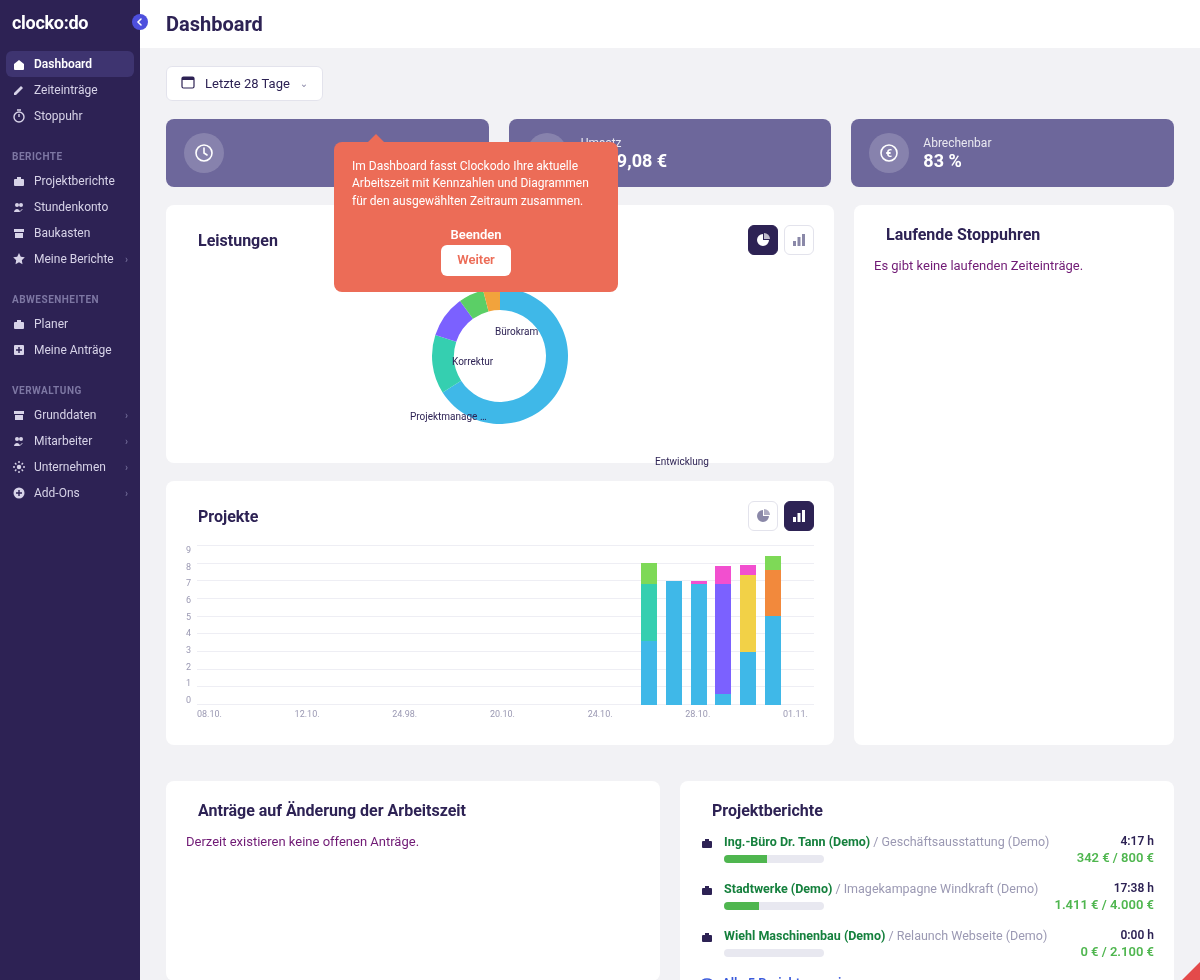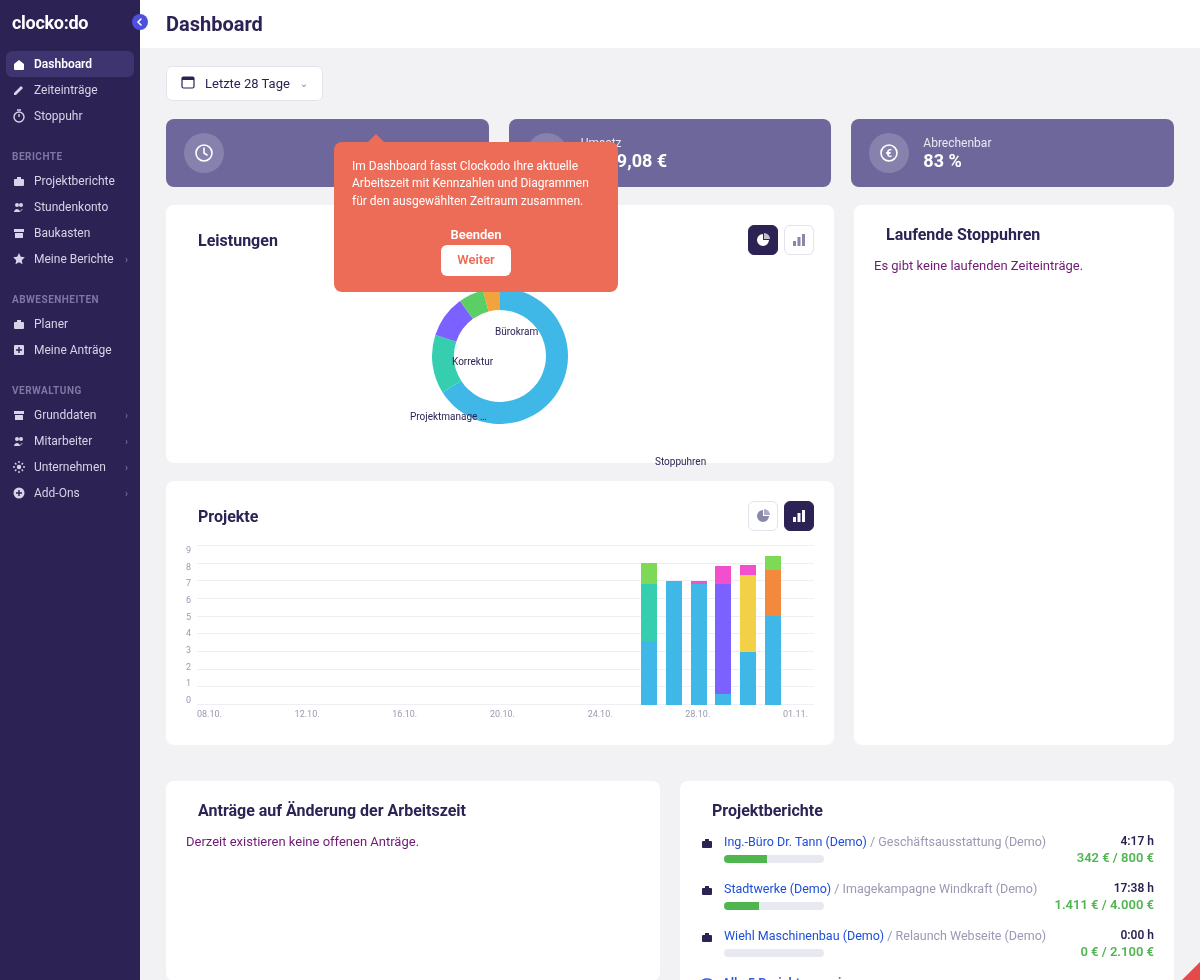--- a/index.html
+++ b/index.html
@@ -69,21 +69,21 @@
 .bar-slot {  position: absolute; bottom: 0; width: 16px; display: flex; flex-direction: column-reverse; }
 .bar-seg { width: 100%; }
 .x-labels { position: absolute; top: 164px; left: 0; right: 0; display: flex; font-size: 9px; color: #9b99b3; }
 .x-label { position: absolute; transform: translateX(-50%); }
 
 
 .report { display: flex; align-items: flex-start; gap: 10px; margin-bottom: 16px; }
 .rep-icon { width:14px; color:#2d2254; margin-top:2px; font-size:12px;}
 .rep-body { flex: 1; min-width: 0; }
 .rep-title { font-size: 12.5px; }
-.rep-title .pri { font-weight: 400; color: #1d4ed8; }
+.rep-title .pri { font-weight: 700; color: #15803d; }
 .rep-title .sec { color: #9b99b3; }
 .rep-bar { height: 8px; border-radius: 4px; background: #e8e8f0; margin-top: 6px; overflow: hidden; width: 100px; }
 .rep-bar-fill { height: 100%; background: #4fb64f; }
 .rep-right { text-align: right; font-size: 12px; }
 .rep-hours { color: #2d2254; font-weight: 600; }
 .rep-money { color: #4fb64f; font-weight: 600; font-size: 13px; margin-top: 2px; }
 .show-all { display: flex; align-items: center; gap: 8px; color: #3b5bdb; font-size: 13px; font-weight: 600; cursor: pointer; margin-top: 4px; }
 
 .muted { font-size: 13px; color: #701a75; }
 .tall-card { min-height: 540px; }
@@ -322,21 +322,21 @@
             </div>
             <div class="donut-wrap">
               <svg id="donut" width="146" height="146" viewBox="0 0 146 146">
                   <path d="M73 5 A68 68 0 1 1 15.585701065862963 109.43622205857174 L34.160915426907295 97.64803256903383 A46 46 0 1 0 73 27 Z" fill="#3fb8e8"></path>
                   <path d="M15.585701065862963 109.43622205857174 A68 68 0 0 1 8.328156891929567 51.986844382503556 L29.25140025042294 58.78521825875241 A46 46 0 0 0 34.160915426907295 97.64803256903383 Z" fill="#35cfb0"></path>
                   <path d="M8.328156891929567 51.986844382503556 A68 68 0 0 1 33.03060284411186 17.98684438250354 L45.96187839454626 35.785218258752394 A46 46 0 0 0 29.25140025042294 58.78521825875241 Z" fill="#7b61ff"></path>
                   <path d="M33.03060284411186 17.98684438250354 A68 68 0 0 1 56.0890876727899 7.136345043253073 L61.5602651904167 28.445174588082963 A46 46 0 0 0 45.96187839454626 35.785218258752394 Z" fill="#5bcf66"></path>
                   <path d="M56.0890876727899 7.136345043253073 A68 68 0 0 1 72.99999999999999 5 L72.99999999999999 27 A46 46 0 0 0 61.5602651904167 28.445174588082963 Z" fill="#f2a33c"></path>
                 </svg>
               <div id="donut-labels"></div>
-            <div class="donut-label" style="left: calc(50% + 155px); top: calc(50% + 100px);">Stoppuhren</div>
+            <div class="donut-label" style="left: calc(50% + 155px); top: calc(50% + 100px);">Entwicklung</div>
                 <div class="donut-label" style="left: calc(50% - 90px); top: calc(50% + 55px);">Projektmanage …</div>
                 <div class="donut-label" style="left: calc(50% - 48px); top: calc(50% + 0px);">Korrektur</div>
                 <div class="donut-label" style="left: calc(50% - 5px); top: calc(50% - 30px);">Bürokram</div>
               </div>
           </div>
 
           <div class="card">
             <div class="card-head">
               <h3>Projekte</h3>
               <div class="toggle">
@@ -406,21 +406,21 @@
                     </div>
                     <div class="bar-slot" style="left: 92%;">
                       <div class="bar-seg" style="height: 88.8889px; background: rgb(63, 184, 232);"></div>
                       <div class="bar-seg" style="height: 46.2222px; background: rgb(242, 137, 60);"></div>
                       <div class="bar-seg" style="height: 14.2222px; background: rgb(126, 217, 87);"></div>
                     </div>
                   </div>
                 <div class="x-labels" id="x-labels">
                     <div class="x-label" style="left: 2%;">08.10.</div>
                     <div class="x-label" style="left: 17.8333%;">12.10.</div>
-                    <div class="x-label" style="left: 33.6667%;">16.10.</div>
+                    <div class="x-label" style="left: 33.6667%;">24.98.</div>
                     <div class="x-label" style="left: 49.5%;">20.10.</div>
                     <div class="x-label" style="left: 65.3333%;">24.10.</div>
                     <div class="x-label" style="left: 81.1667%;">28.10.</div>
                     <div class="x-label" style="left: 97%;">01.11.</div>
                   </div>
               </div>
             </div>
           </div>
 
         </div>

